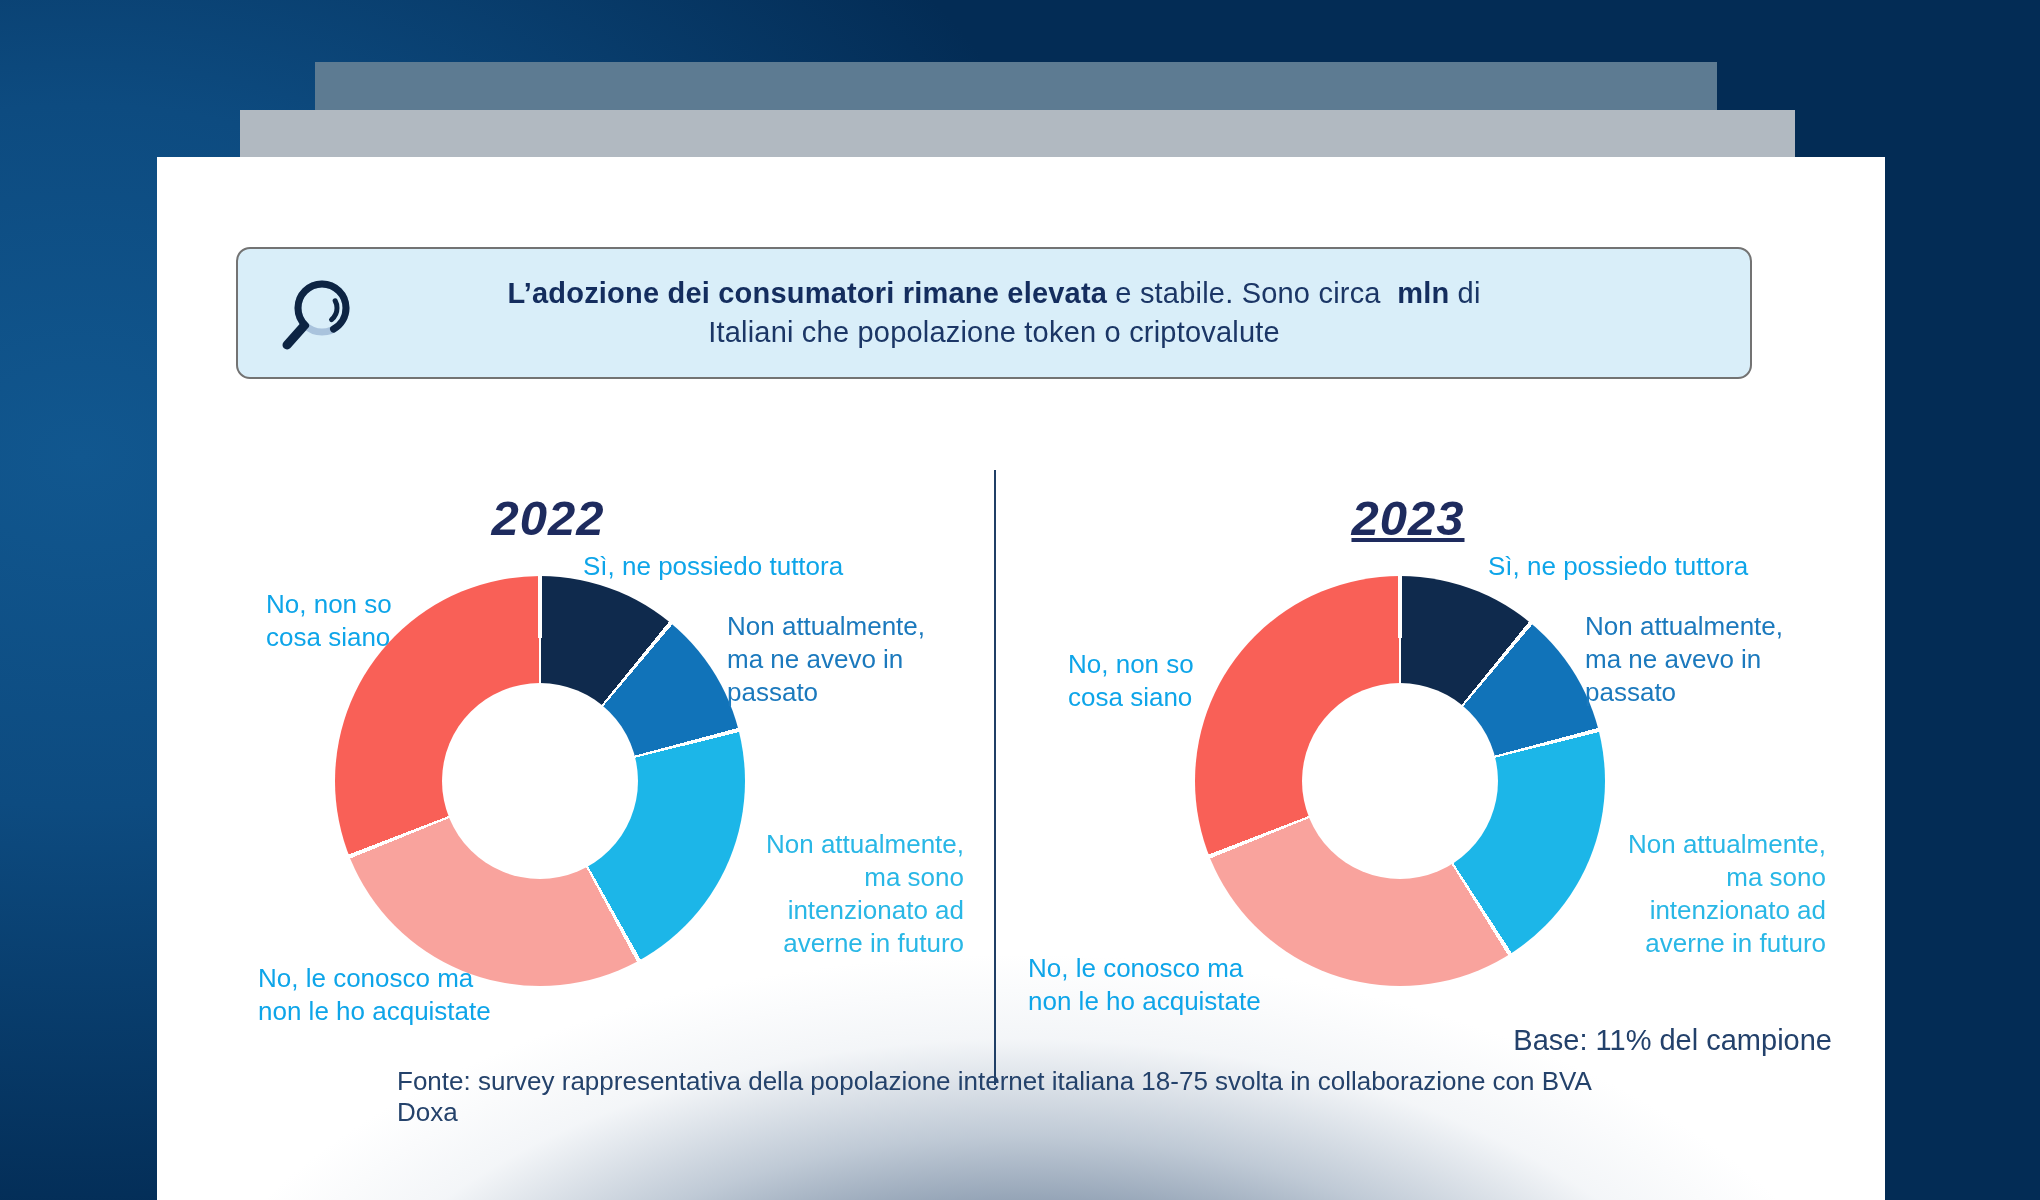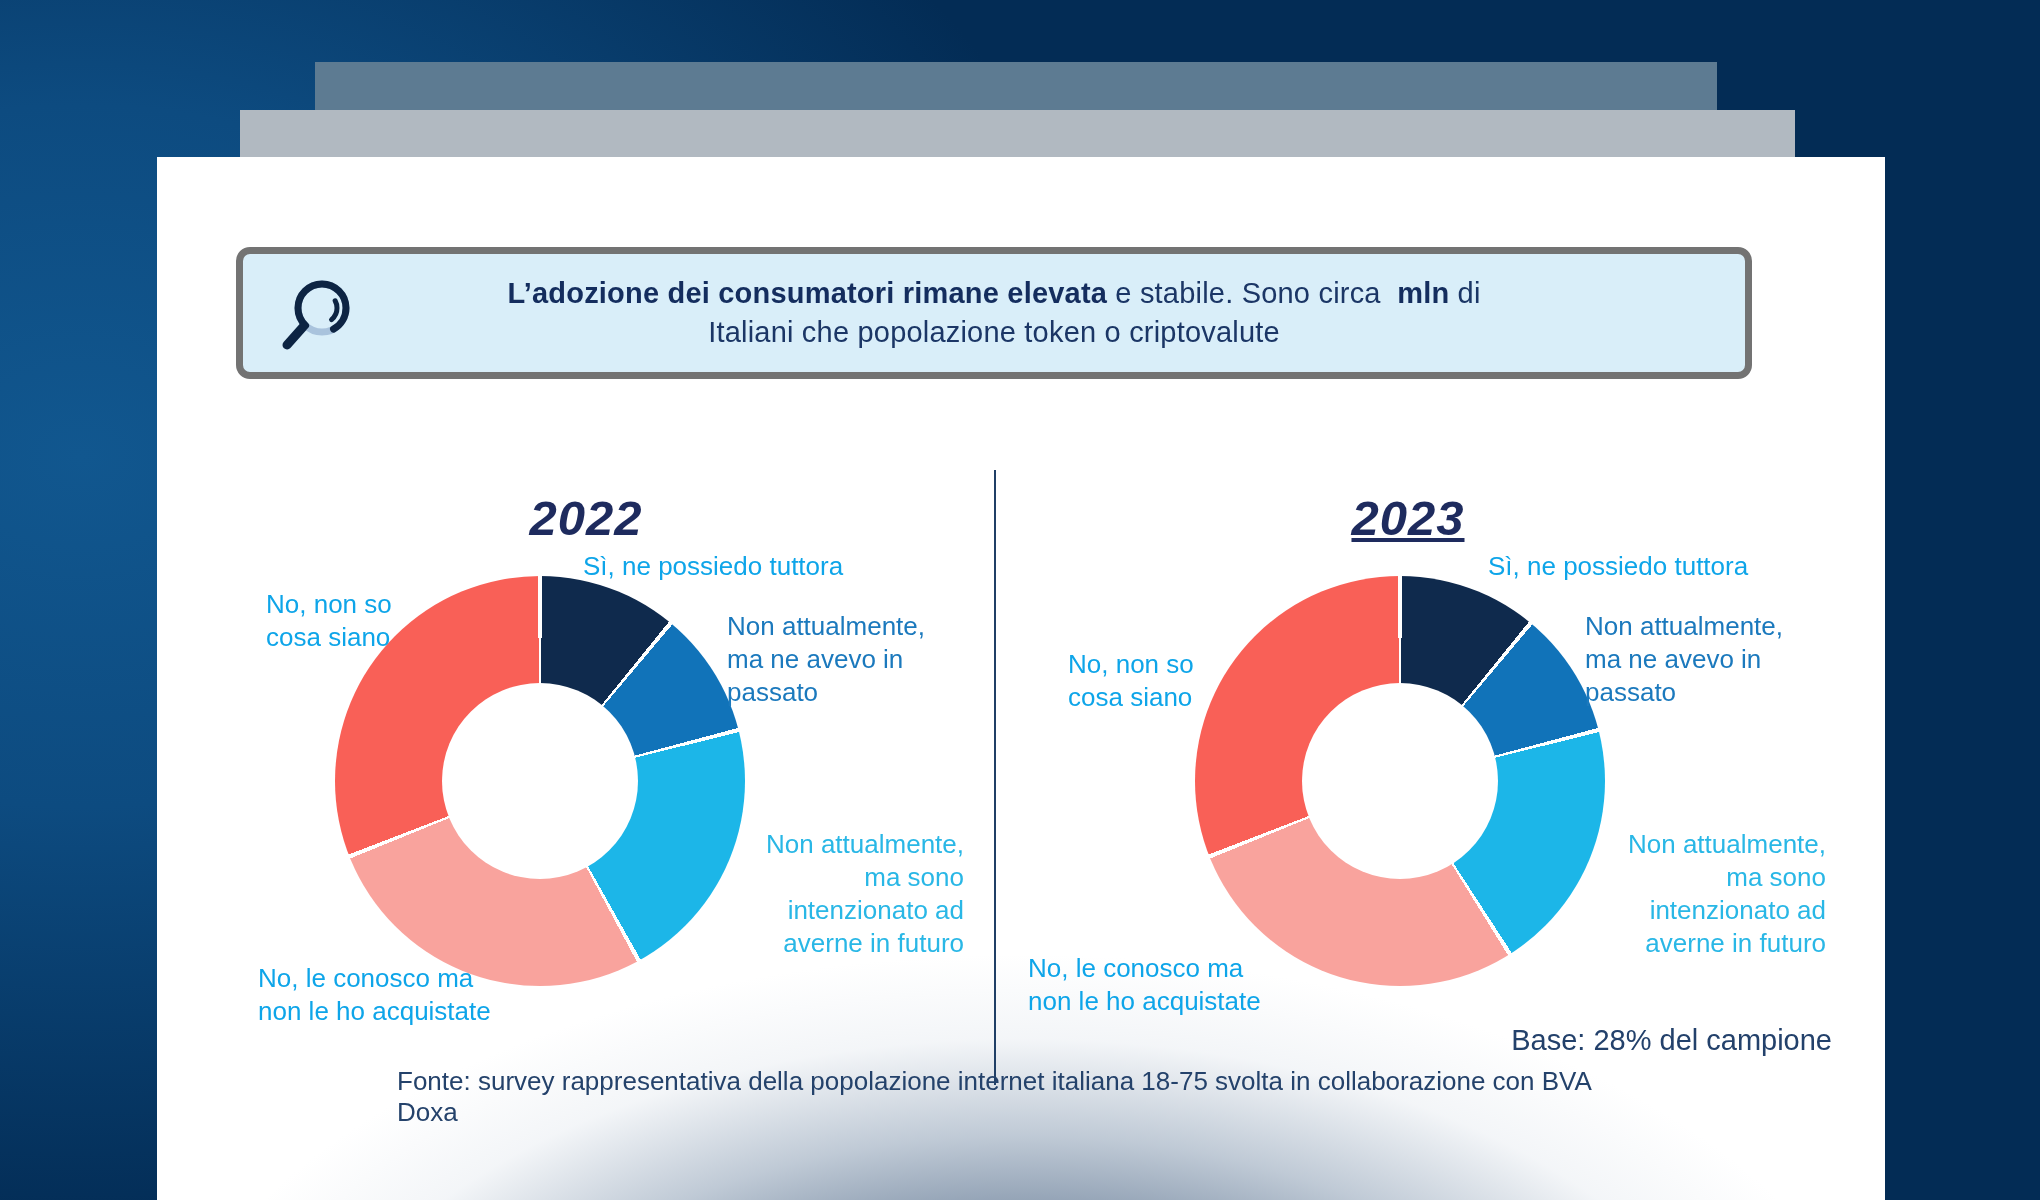--- a/index.html
+++ b/index.html
@@ -13,30 +13,30 @@
   .sheet-2{left:315px;top:62px;width:1402px;height:110px;background:#5d7b92;}
   .sheet-1{left:240px;top:110px;width:1555px;height:110px;background:#b1b9c1;}
   .card{position:absolute;left:157px;top:157px;width:1728px;height:1043px;background:#ffffff;}
   .vignette{position:absolute;left:0;bottom:0;width:100%;height:100%;pointer-events:none;
          background:radial-gradient(ellipse 62% 58% at 50% 124%,
             rgba(33,62,100,0.93) 0%, rgba(66,92,124,0.80) 30%,
             rgba(133,153,176,0.52) 52%, rgba(213,221,230,0.28) 68%,
             rgba(255,255,255,0) 82%);}
   
   .header-box{position:absolute;left:236px;top:247px;width:1516px;height:132px;
-         box-sizing:border-box;background:#d9eef9;border:7px solid #737373;border-radius:14px;
+         box-sizing:border-box;background:#d9eef9;border:2px solid #737373;border-radius:14px;
          display:flex;align-items:center;justify-content:center;}
   .header-text{text-align:center;font-size:29px;line-height:39px;color:#1b3666;letter-spacing:.2px;}
   .header-text span{white-space:pre-wrap;}
   .hdr-bold{font-weight:700;color:#142d5e;}
   .magnifier{position:absolute;left:276px;top:272px;}
   
   .chart-title{position:absolute;top:490px;width:360px;text-align:center;
          font-size:49px;font-weight:800;font-style:italic;color:#1e2b5e;letter-spacing:1px;}
-  .title-2022{left:406px;}
+  .title-2022{left:368px;}
   .title-2023{left:1228px;text-decoration:underline;}
   
   .donut{position:absolute;width:410px;height:410px;border-radius:50%;}
   .donut-2022{left:335px;top:576px;}
   .donut-2023{left:1195px;top:576px;}
   .hole{position:absolute;left:50%;top:50%;width:196px;height:196px;margin:-98px 0 0 -98px;
         background:#ffffff;border-radius:50%;}
   .divider{position:absolute;left:994px;top:470px;width:2px;height:615px;background:#203f66;}
   
   .lbl{position:absolute;font-size:26px;line-height:33px;white-space:pre-line;color:#0ea5e9;}
@@ -115,15 +115,15 @@
 passato</div>
   <div class="lbl l23-dontknow">No, non so
 cosa siano</div>
   <div class="lbl lbl-cyan l23-future">Non attualmente,
 ma sono
 intenzionato ad
 averne in futuro</div>
   <div class="lbl l23-know">No, le conosco ma
 non le ho acquistate</div>
 
-  <div class="base-note">Base: 28% del campione</div>
+  <div class="base-note">Base: 11% del campione</div>
   <div class="fonte-note">Fonte: survey rappresentativa della popolazione internet italiana 18-75 svolta in collaborazione con BVA Doxa</div>
 </div>
 
 </body></html>

